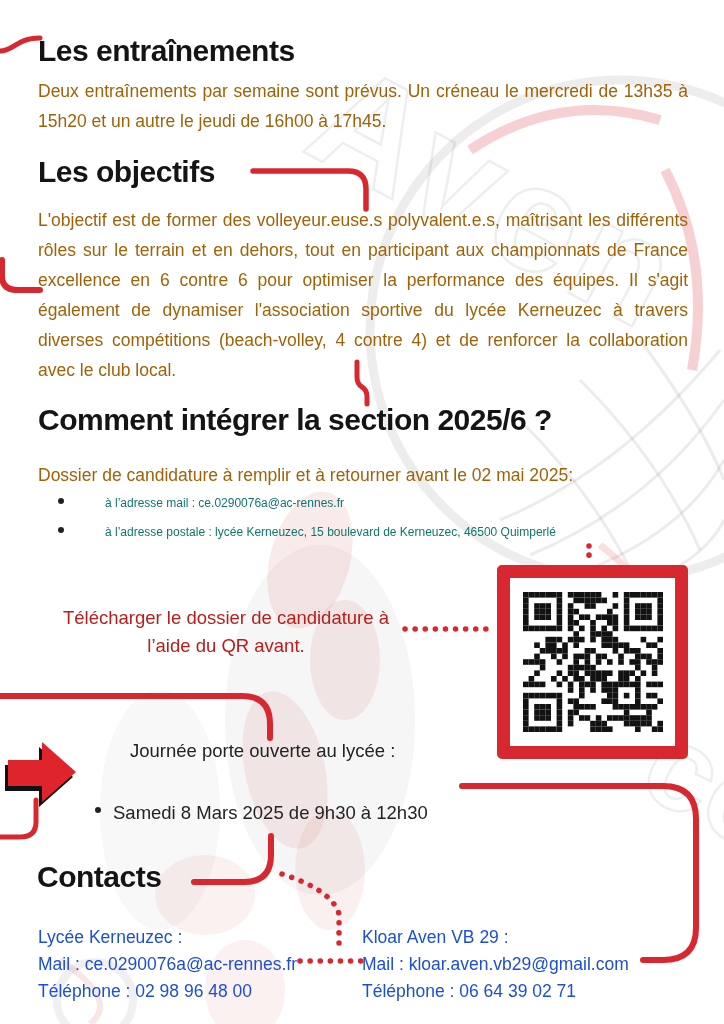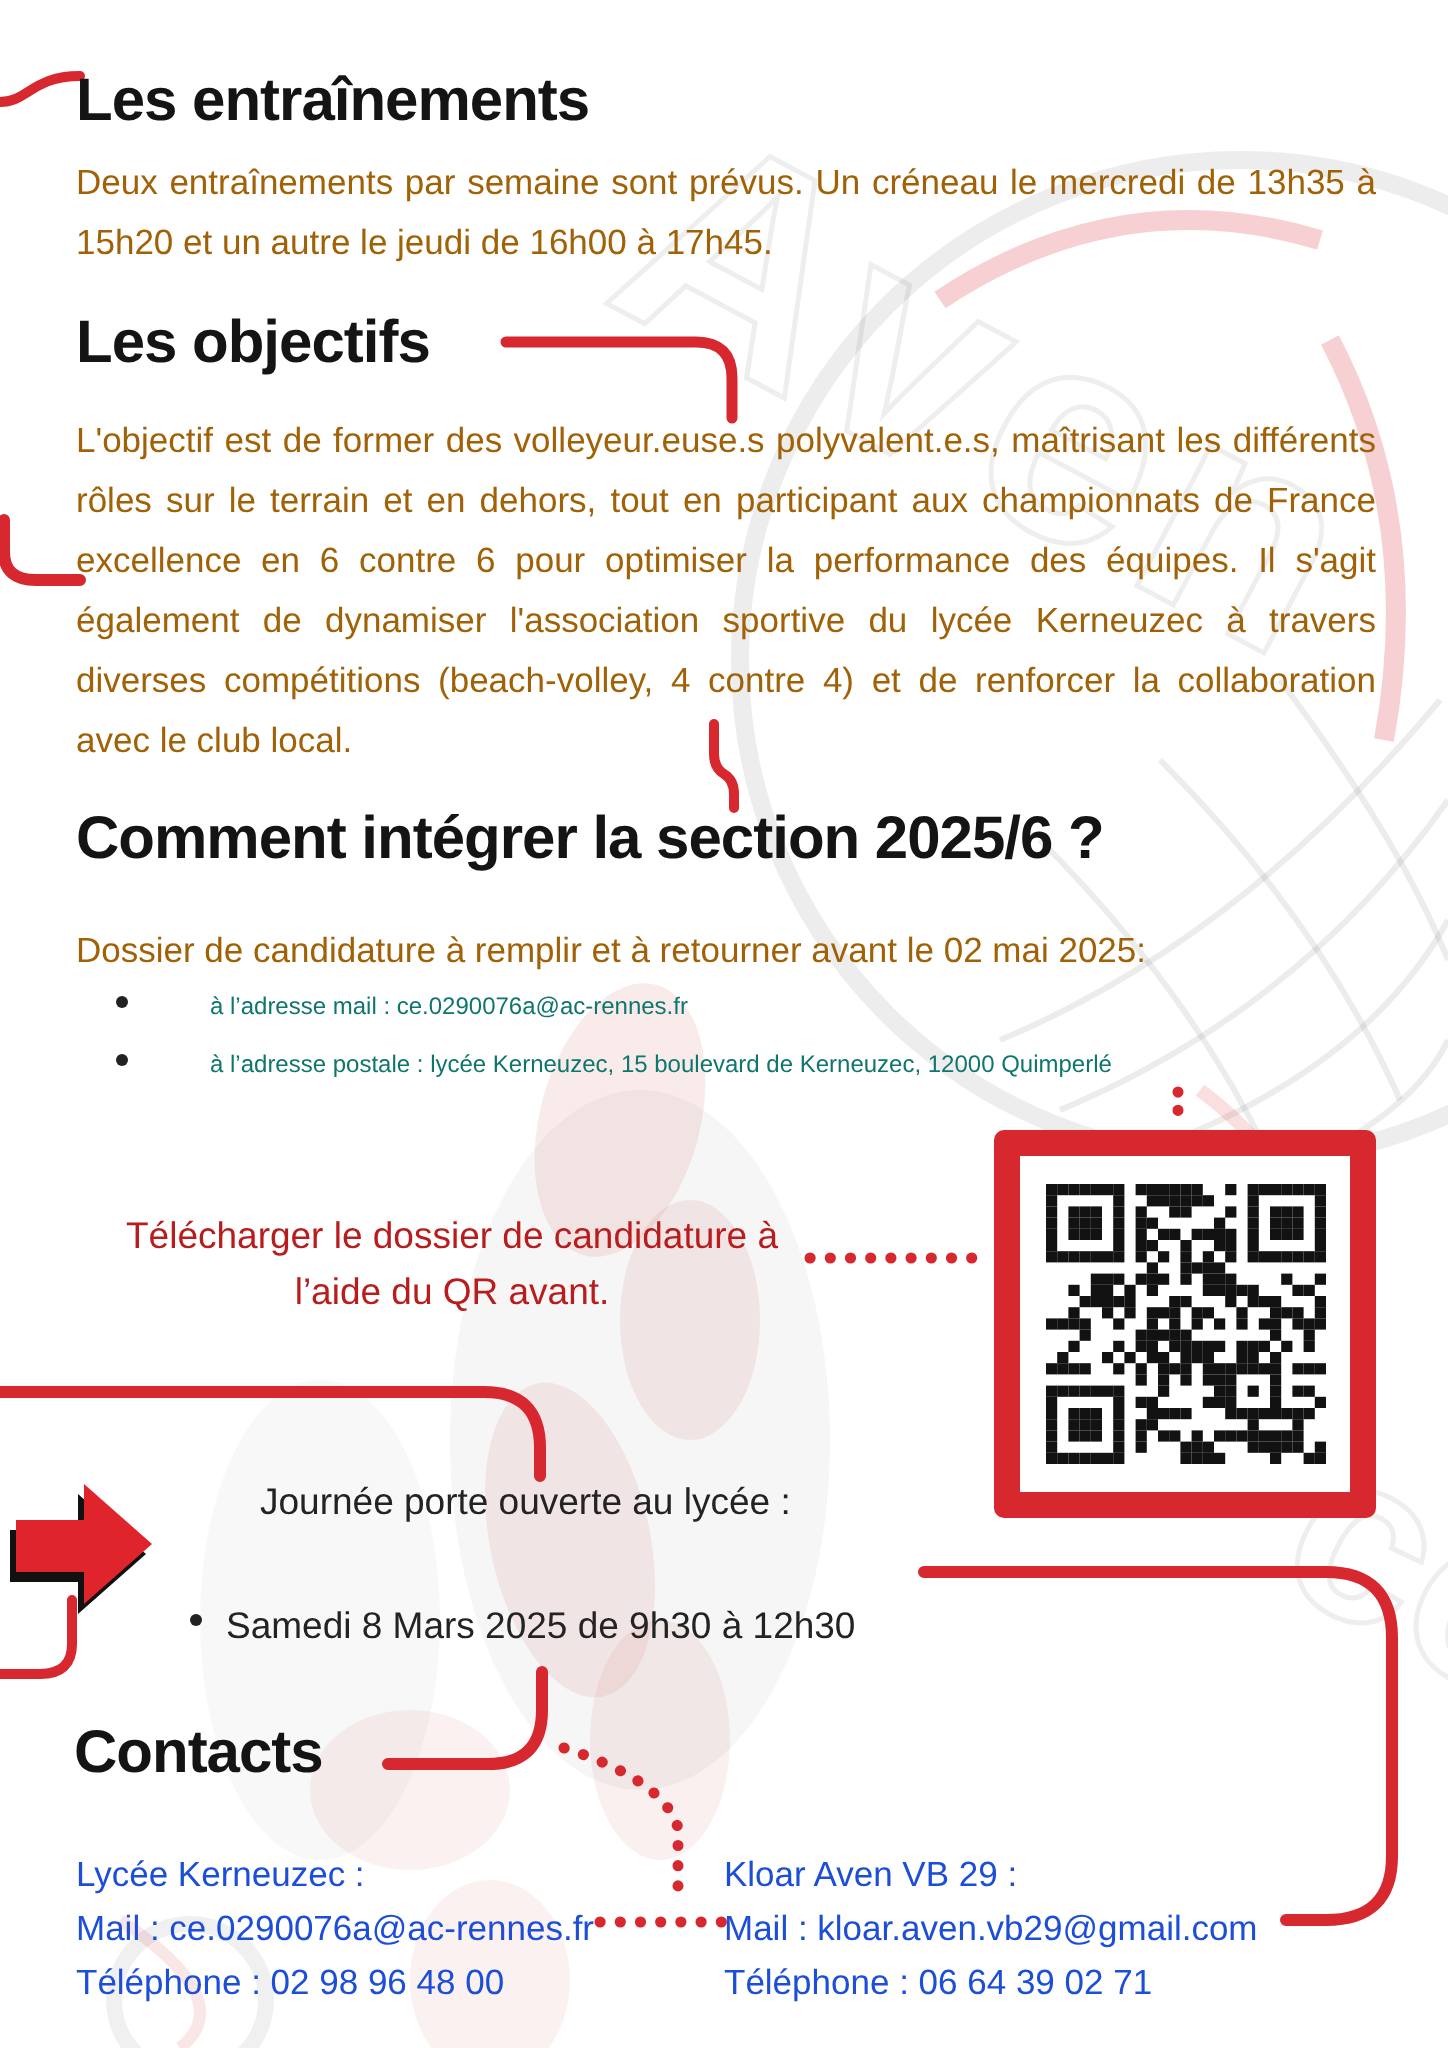--- a/index.html
+++ b/index.html
@@ -107,21 +107,21 @@
 
   <h1 class="txt title" style="left:38px; top:403px;">Comment intégrer la section 2025/6 ?</h1>
   <p class="txt para" style="left:38px; top:460px; width:650px;">Dossier de candidature à remplir et à retourner avant le 02 mai 2025:</p>
 
   <div class="bullet-row" style="left:58px; top:489px; width:618px;">
     <span class="bullet-dot"></span>
     <span class="bullet-text">à l’adresse mail : ce.0290076a@ac-rennes.fr</span>
   </div>
   <div class="bullet-row" style="left:58px; top:518px; width:620px;">
     <span class="bullet-dot"></span>
-    <span class="bullet-text">à l’adresse postale : lycée Kerneuzec, 15 boulevard de Kerneuzec, 12000 Quimperlé</span>
+    <span class="bullet-text">à l’adresse postale : lycée Kerneuzec, 15 boulevard de Kerneuzec, 46500 Quimperlé</span>
   </div>
 
   <div class="txt qr-caption" style="left:42px; top:604px; width:368px;">
     <div>Télécharger le dossier de candidature à</div>
     <div>l’aide du QR avant.</div>
   </div>
 
   <div class="qr-frame">
     <svg id="qr" viewBox="0 0 150 150" width="140" height="140" fill="#121212">
         <rect x="0" y="0" width="6" height="6"></rect>

